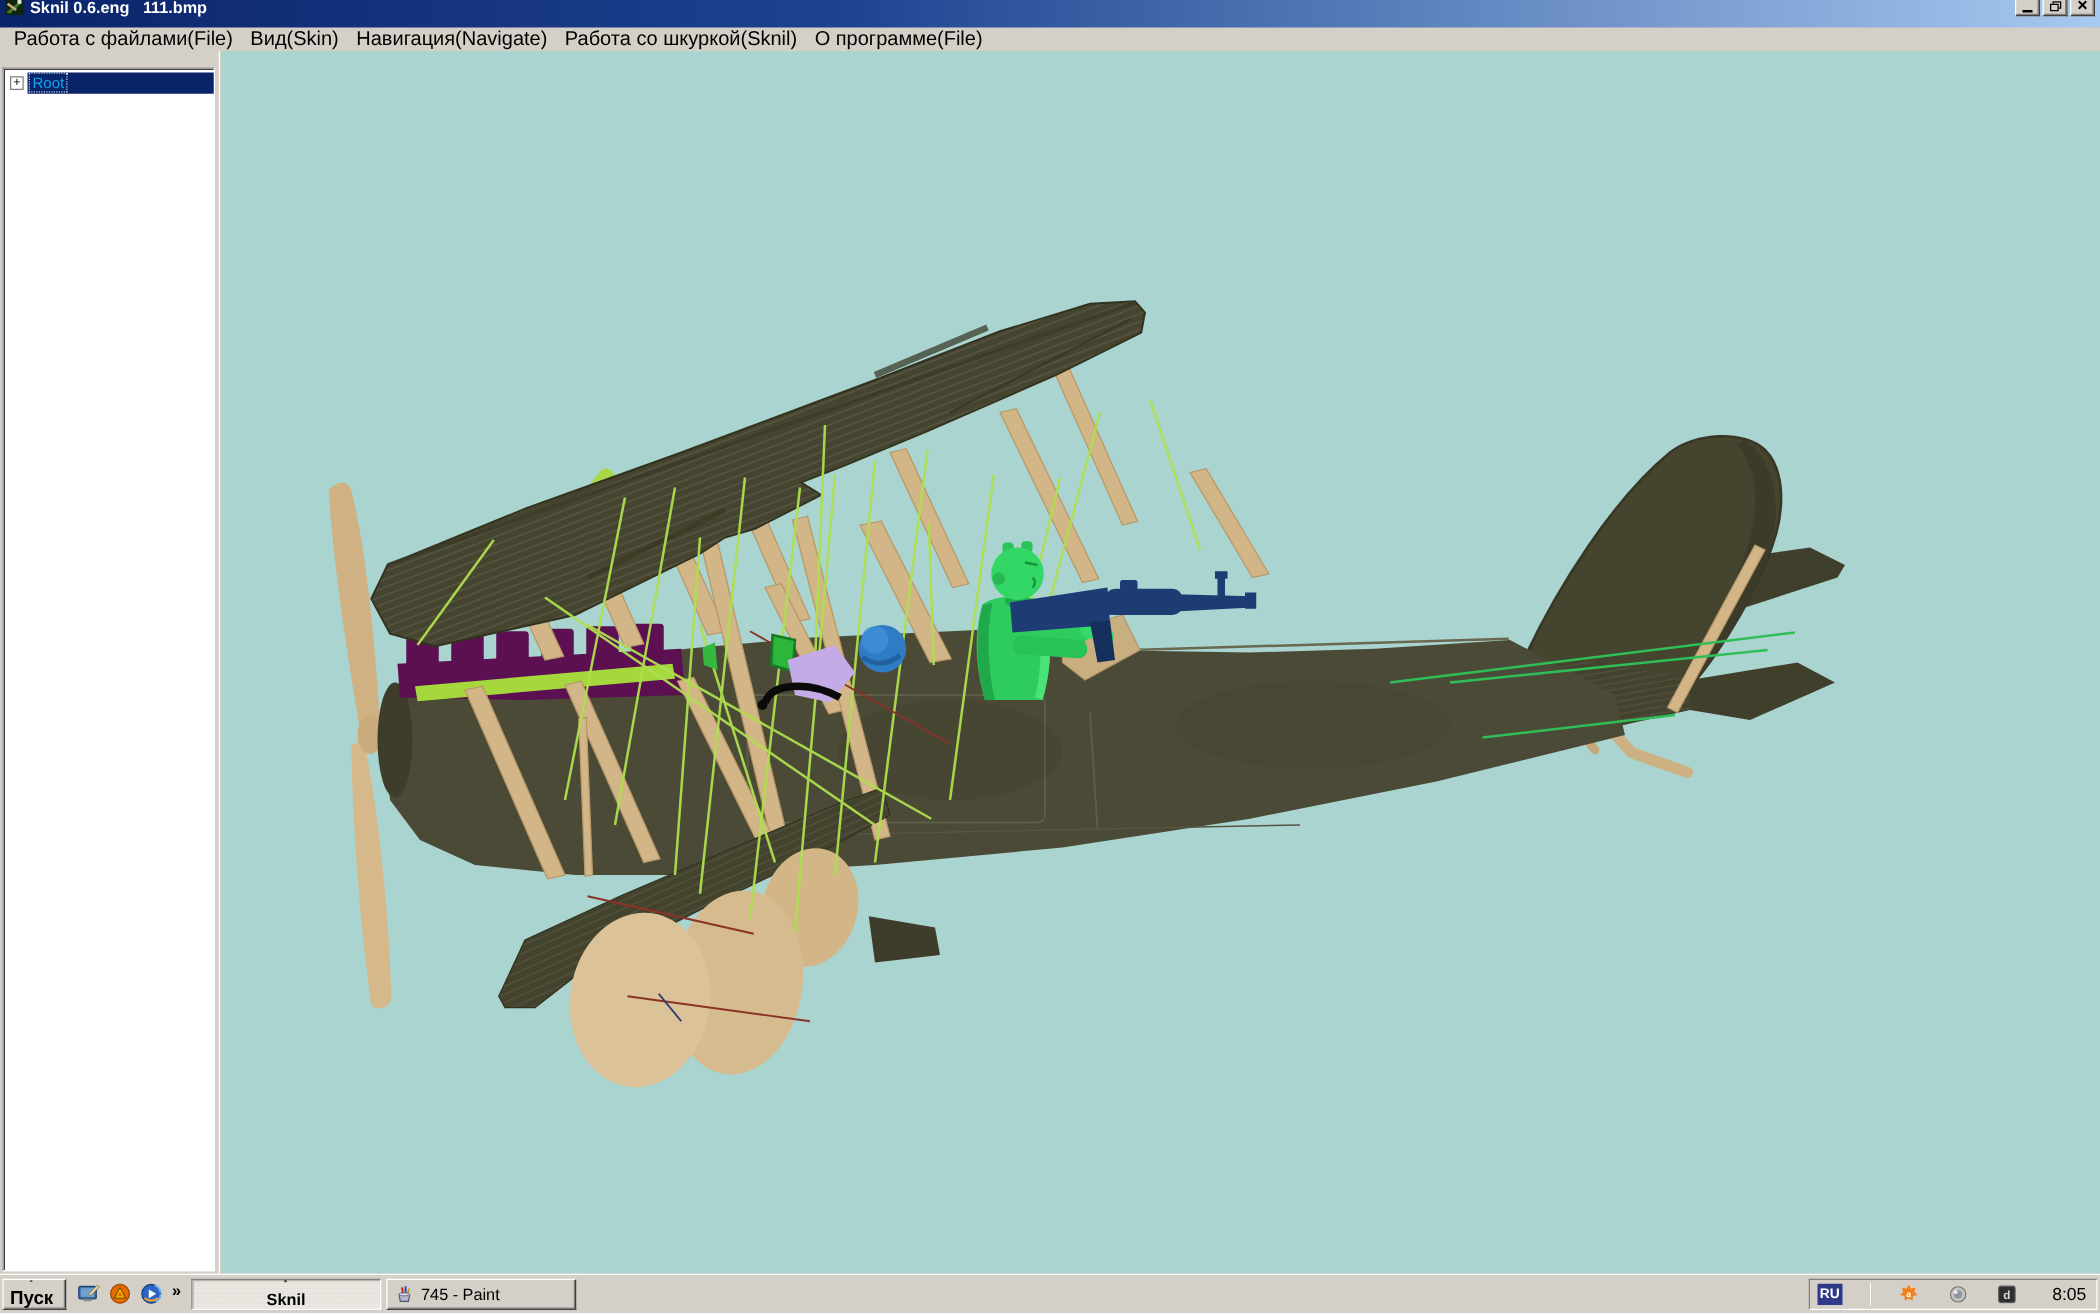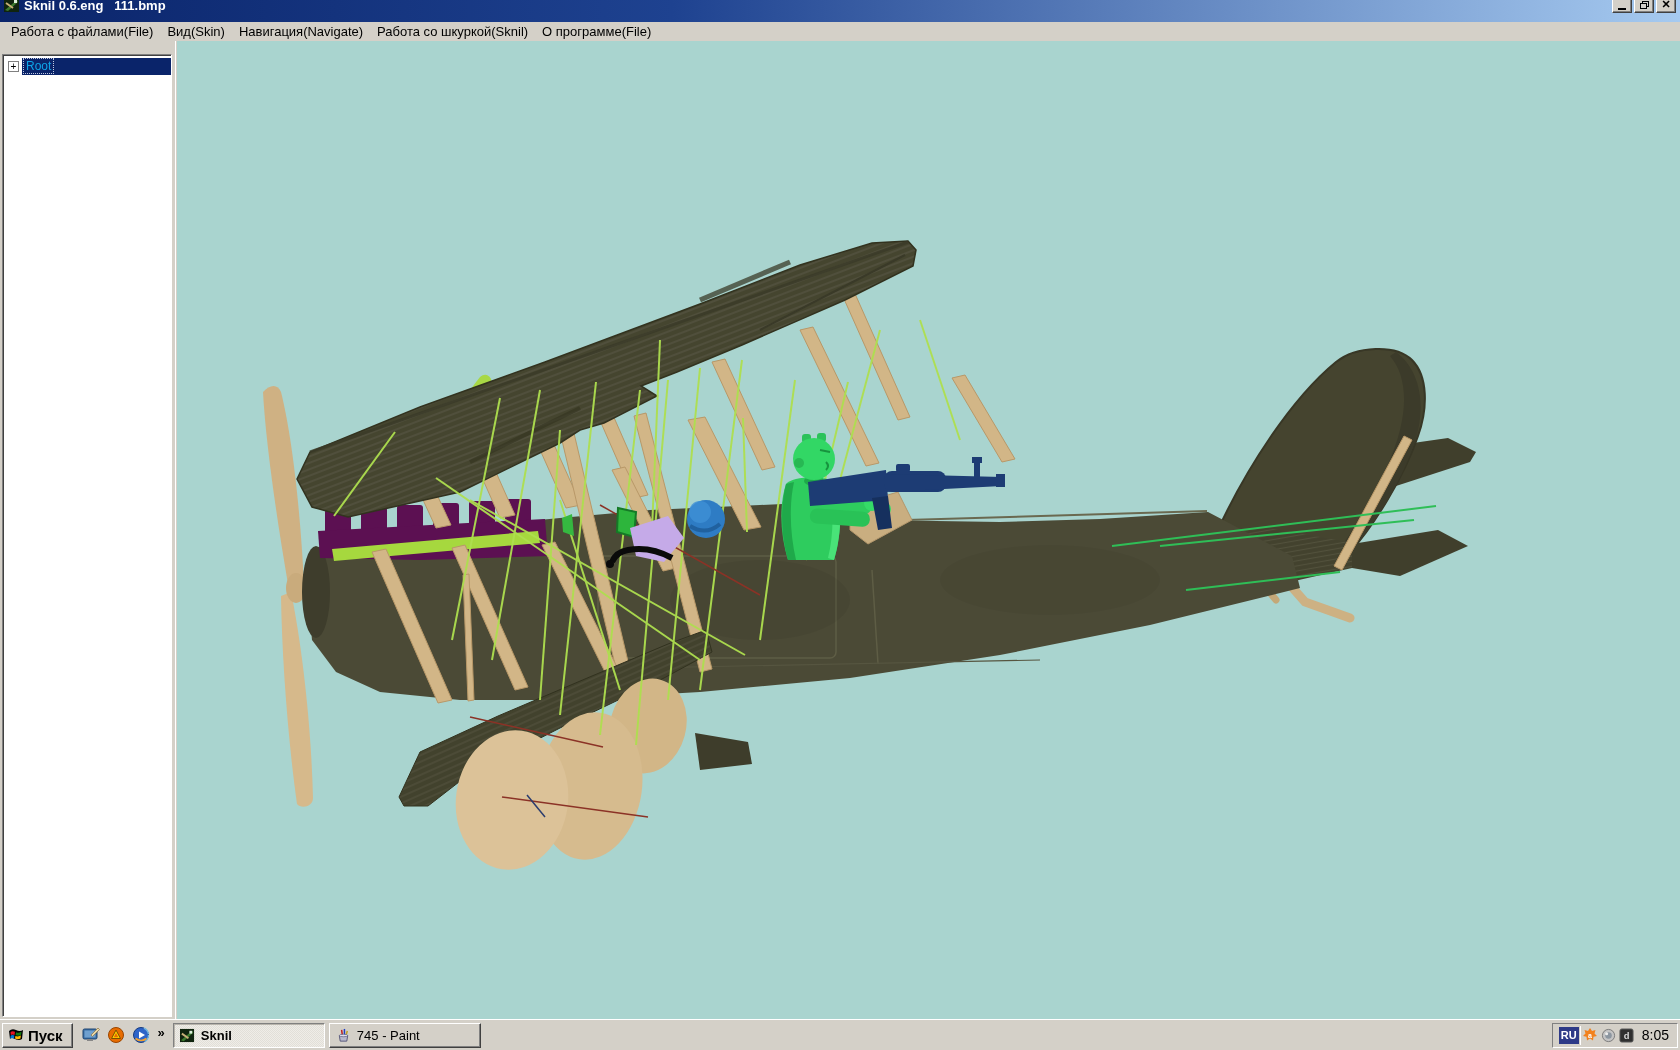--- a/index.html
+++ b/index.html
@@ -20,21 +20,21 @@
     font-size:11px; font-weight:bold; color:#000; }
   .glyph-min { width:8px; height:2px; background:#000; margin-top:8px; }
   .glyph-restore { width:9px; height:8px; position:relative; }
   .glyph-restore i { position:absolute; border:1px solid #000; background:#D4D0C8; display:block; }
   .glyph-restore i.b1 { width:7px; height:6px; right:0; top:0; }
   .glyph-restore i.b2 { width:7px; height:6px; left:0; bottom:0; }
 
   
   .menubar { position:absolute; left:0; top:22px; right:0; height:19px;
     background:#D4D0C8; display:flex; align-items:center; padding-left:4px; }
-  .menu-item { font-size:13px; color:#000; padding:1px 7px; white-space:nowrap; }
+  .menu-item { font-size:16px; color:#000; padding:1px 7px; white-space:nowrap; }
 
   
   .main { position:absolute; left:0; top:41px; right:0; bottom:31px; }
   .sidebar { position:absolute; left:0; top:0; bottom:0; width:176px;
     background:#D4D0C8; border-right:1px solid #FFFFFF; }
   .tree-panel { position:absolute; left:2px; top:13px; right:3px; bottom:2px;
     background:#FFFFFF;
     border:1px solid; border-color:#808080 #FFFFFF #FFFFFF #808080;
     box-shadow:inset 1px 1px 0 #404040; padding-top:3px; }
   .tree-row { display:flex; align-items:center; height:17px; }
@@ -51,32 +51,32 @@
 
   
   .taskbar { position:absolute; left:0; bottom:0; right:0; height:31px;
     background:#D4D0C8; border-top:1px solid #FFFFFF;
     display:flex; align-items:center; padding:0 2px; }
   .raised { border:1px solid; border-color:#FFFFFF #404040 #404040 #FFFFFF;
     box-shadow:inset -1px -1px 0 #808080; background:#D4D0C8; }
   .sunken { border:1px solid; border-color:#808080 #FFFFFF #FFFFFF #808080;
     box-shadow:inset 1px 1px 0 #B8B4AC; background:#E9E7E0; }
   .start-btn { height:25px; padding:0 9px 0 5px; display:flex; align-items:center;
-    gap:4px; font-size:15px; font-weight:bold; margin-right:7px; }
+    gap:4px; font-size:15px; font-weight:bold; margin-right:7px;flex-direction:column; }
   .ql { display:flex; align-items:center; gap:3px; margin-right:4px; }
   .ql-icon { width:22px; height:22px; display:flex; align-items:center; justify-content:center; }
   .chevron { font-size:13px; font-weight:bold; padding:0 6px 6px 2px; }
   .task-btn { height:25px; width:152px; margin:0 2px; padding:0 6px;
     display:flex; align-items:center; gap:6px; font-size:13px; overflow:hidden; white-space:nowrap; }
   .task-btn.active { font-weight:bold;
     background:#E9E7E0;
     background-image:repeating-conic-gradient(#EFEDE8 0 25%,#E2DFD8 0 50%);
-    background-size:2px 2px; }
+    background-size:2px 2px;flex-direction:column; }
   .tray { margin-left:auto; height:25px; display:flex; align-items:center;
-    padding:0 8px 0 6px; gap:1px;
+    padding:0 8px 0 6px; gap:22px;
     border:1px solid; border-color:#808080 #FFFFFF #FFFFFF #808080; }
   .ru-badge { width:20px; height:17px; background:#2E3A87; color:#fff;
     font-size:11px; font-weight:bold; display:flex; align-items:center;
     justify-content:center; }
   .tray-sep { width:1px; height:19px; background:#808080; border-right:1px solid #fff; }
   .tray-icon { width:17px; height:17px; display:flex; align-items:center; justify-content:center; }
   .clock { font-size:14px; color:#000; margin-left:6px; }
 </style>
 </head>
 <body>

